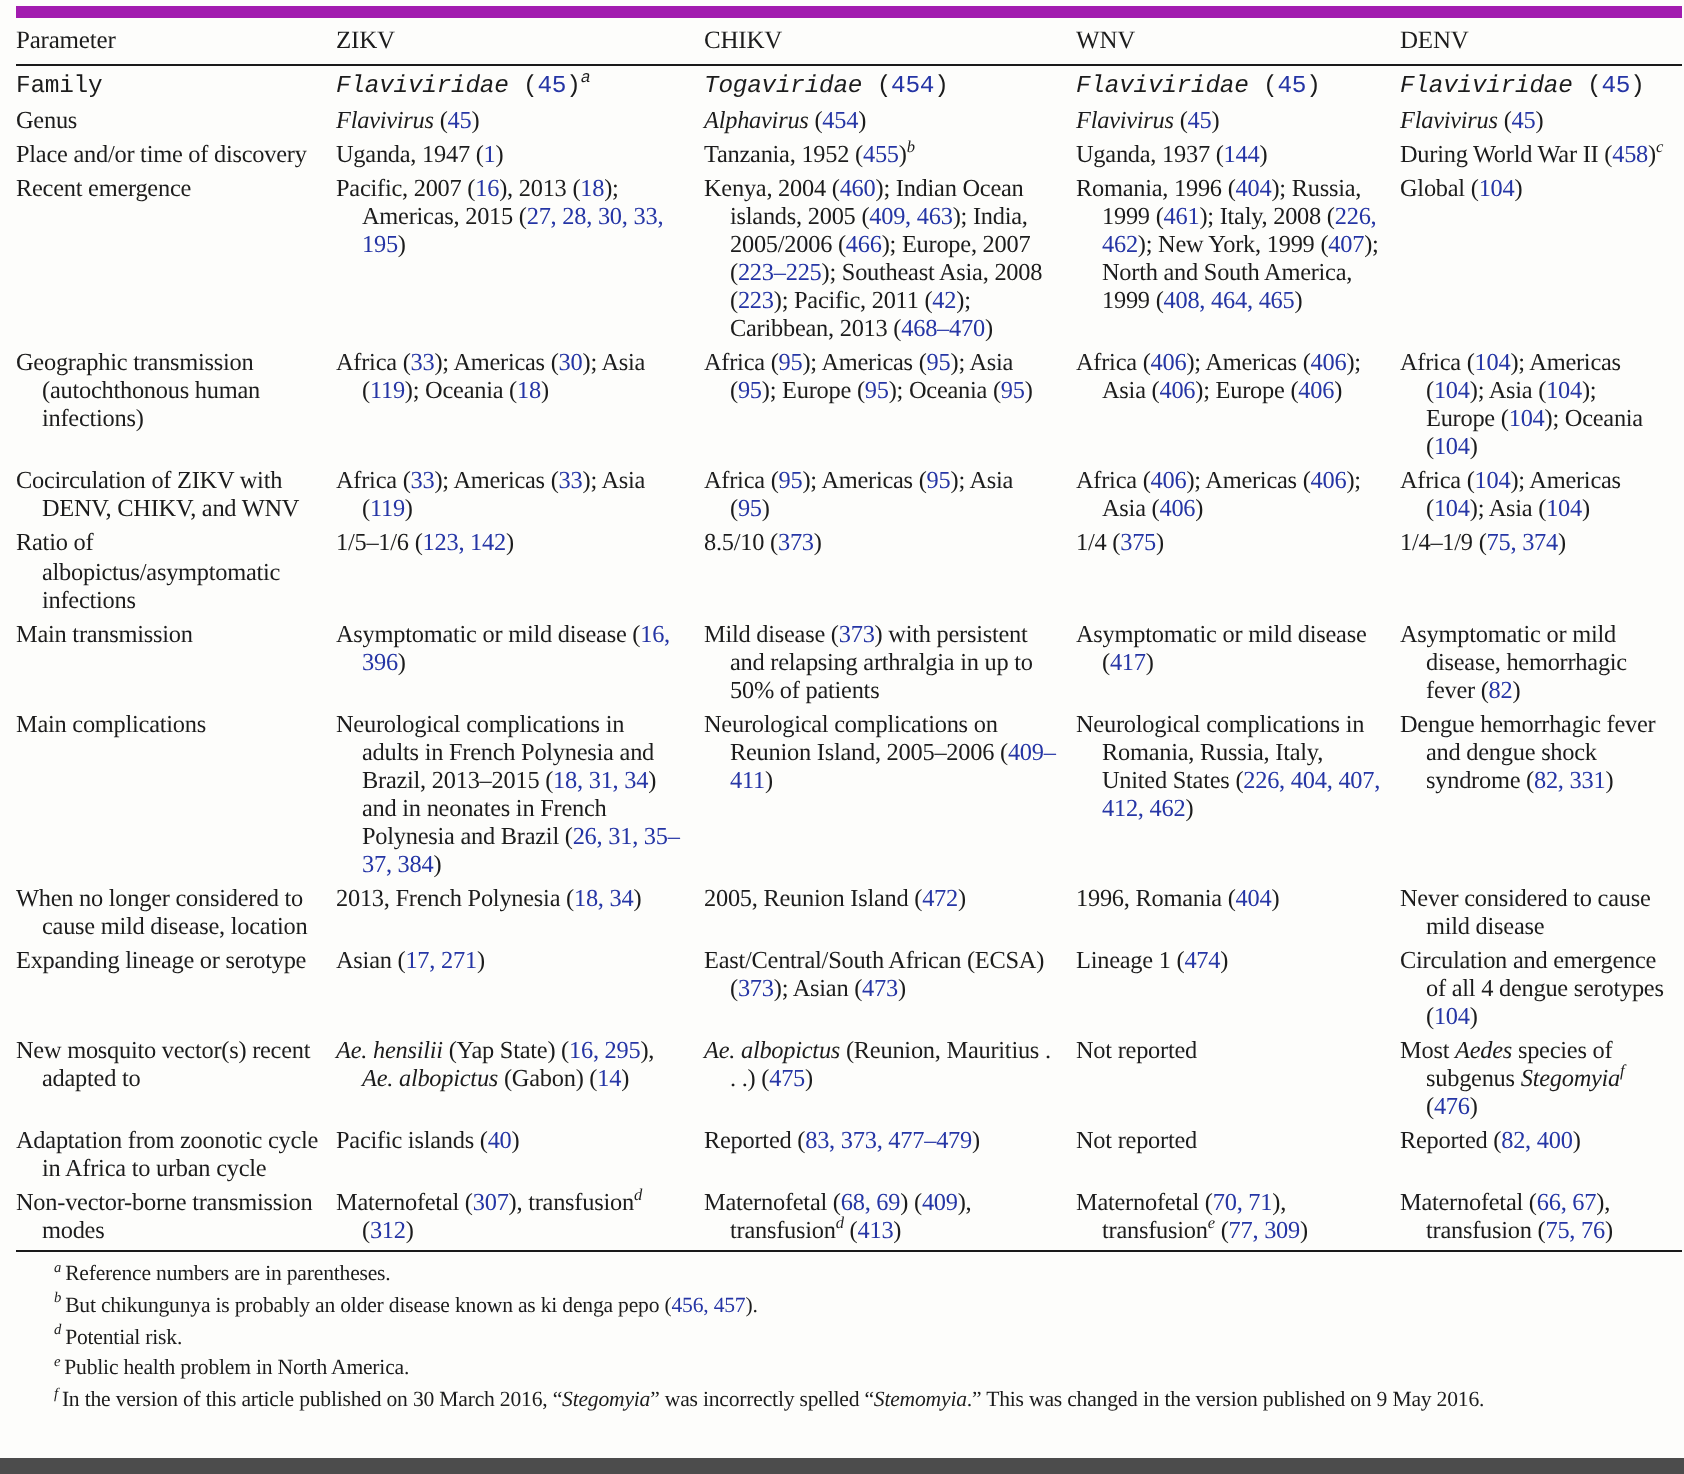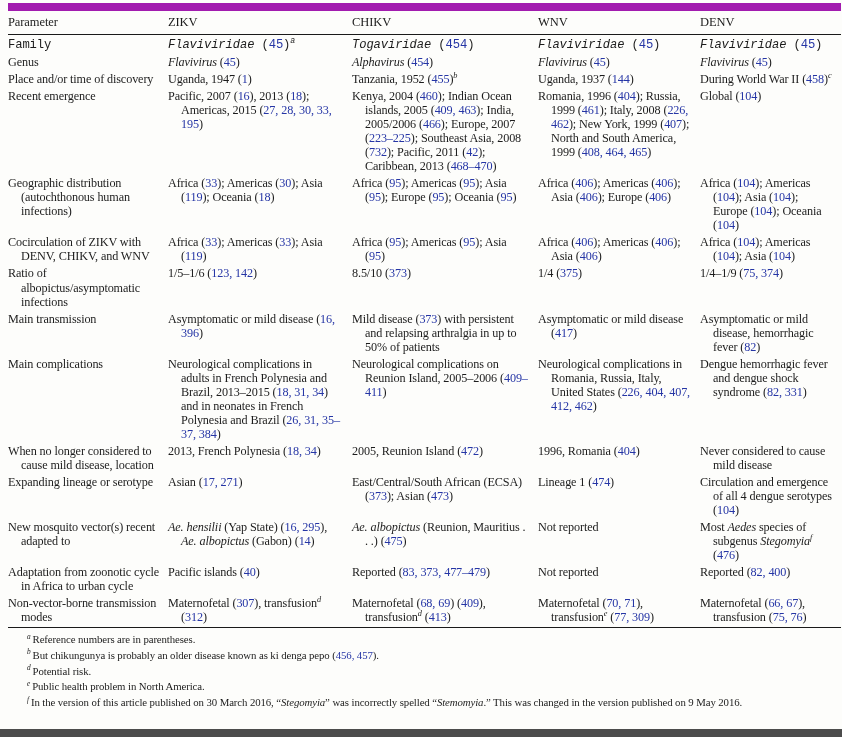--- a/index.html
+++ b/index.html
@@ -14,21 +14,21 @@
     width: 842px;
     height: 737px;
     padding: 3px 1px 0 8px;
     overflow: hidden;
     background: #fdfdfb;
   }
   table {
     width: 833px;
     border-collapse: collapse;
     table-layout: fixed;
-    border-top: 8px solid #a21caf;
+    border-top: 6px solid #a21caf;
   }
   thead th {
     text-align: left;
     font-weight: normal;
     font-size: 12.5px;
     padding: 4px 8px 4px 0;
     border-bottom: 1.5px solid #1a1a1a;
     letter-spacing: -0.1px;
   }
   tbody td {
@@ -145,32 +145,32 @@
           </td>
         </tr>
         <tr>
           <td class="param">
             <div class="cell">Recent emergence</div>
           </td>
           <td>
             <div class="cell">Pacific, 2007 (<span class="ref">16</span>), 2013 (<span class="ref">18</span>); Americas, 2015 (<span class="ref">27, 28, 30, 33, 195</span>)</div>
           </td>
           <td>
-            <div class="cell">Kenya, 2004 (<span class="ref">460</span>); Indian Ocean islands, 2005 (<span class="ref">409, 463</span>); India, 2005/2006 (<span class="ref">466</span>); Europe, 2007 (<span class="ref">223–225</span>); Southeast Asia, 2008 (<span class="ref">732</span>); Pacific, 2011 (<span class="ref">42</span>); Caribbean, 2013 (<span class="ref">468–470</span>)</div>
+            <div class="cell">Kenya, 2004 (<span class="ref">460</span>); Indian Ocean islands, 2005 (<span class="ref">409, 463</span>); India, 2005/2006 (<span class="ref">466</span>); Europe, 2007 (<span class="ref">223–225</span>); Southeast Asia, 2008 (<span class="ref">223</span>); Pacific, 2011 (<span class="ref">42</span>); Caribbean, 2013 (<span class="ref">468–470</span>)</div>
           </td>
           <td>
             <div class="cell">Romania, 1996 (<span class="ref">404</span>); Russia, 1999 (<span class="ref">461</span>); Italy, 2008 (<span class="ref">226, 462</span>); New York, 1999 (<span class="ref">407</span>); North and South America, 1999 (<span class="ref">408, 464, 465</span>)</div>
           </td>
           <td>
             <div class="cell">Global (<span class="ref">104</span>)</div>
           </td>
         </tr>
         <tr>
           <td class="param">
-            <div class="cell">Geographic distribution (autochthonous human infections)</div>
+            <div class="cell">Geographic transmission (autochthonous human infections)</div>
           </td>
           <td>
             <div class="cell">Africa (<span class="ref">33</span>); Americas (<span class="ref">30</span>); Asia (<span class="ref">119</span>); Oceania (<span class="ref">18</span>)</div>
           </td>
           <td>
             <div class="cell">Africa (<span class="ref">95</span>); Americas (<span class="ref">95</span>); Asia (<span class="ref">95</span>); Europe (<span class="ref">95</span>); Oceania (<span class="ref">95</span>)</div>
           </td>
           <td>
             <div class="cell">Africa (<span class="ref">406</span>); Americas (<span class="ref">406</span>); Asia (<span class="ref">406</span>); Europe (<span class="ref">406</span>)</div>
           </td>

